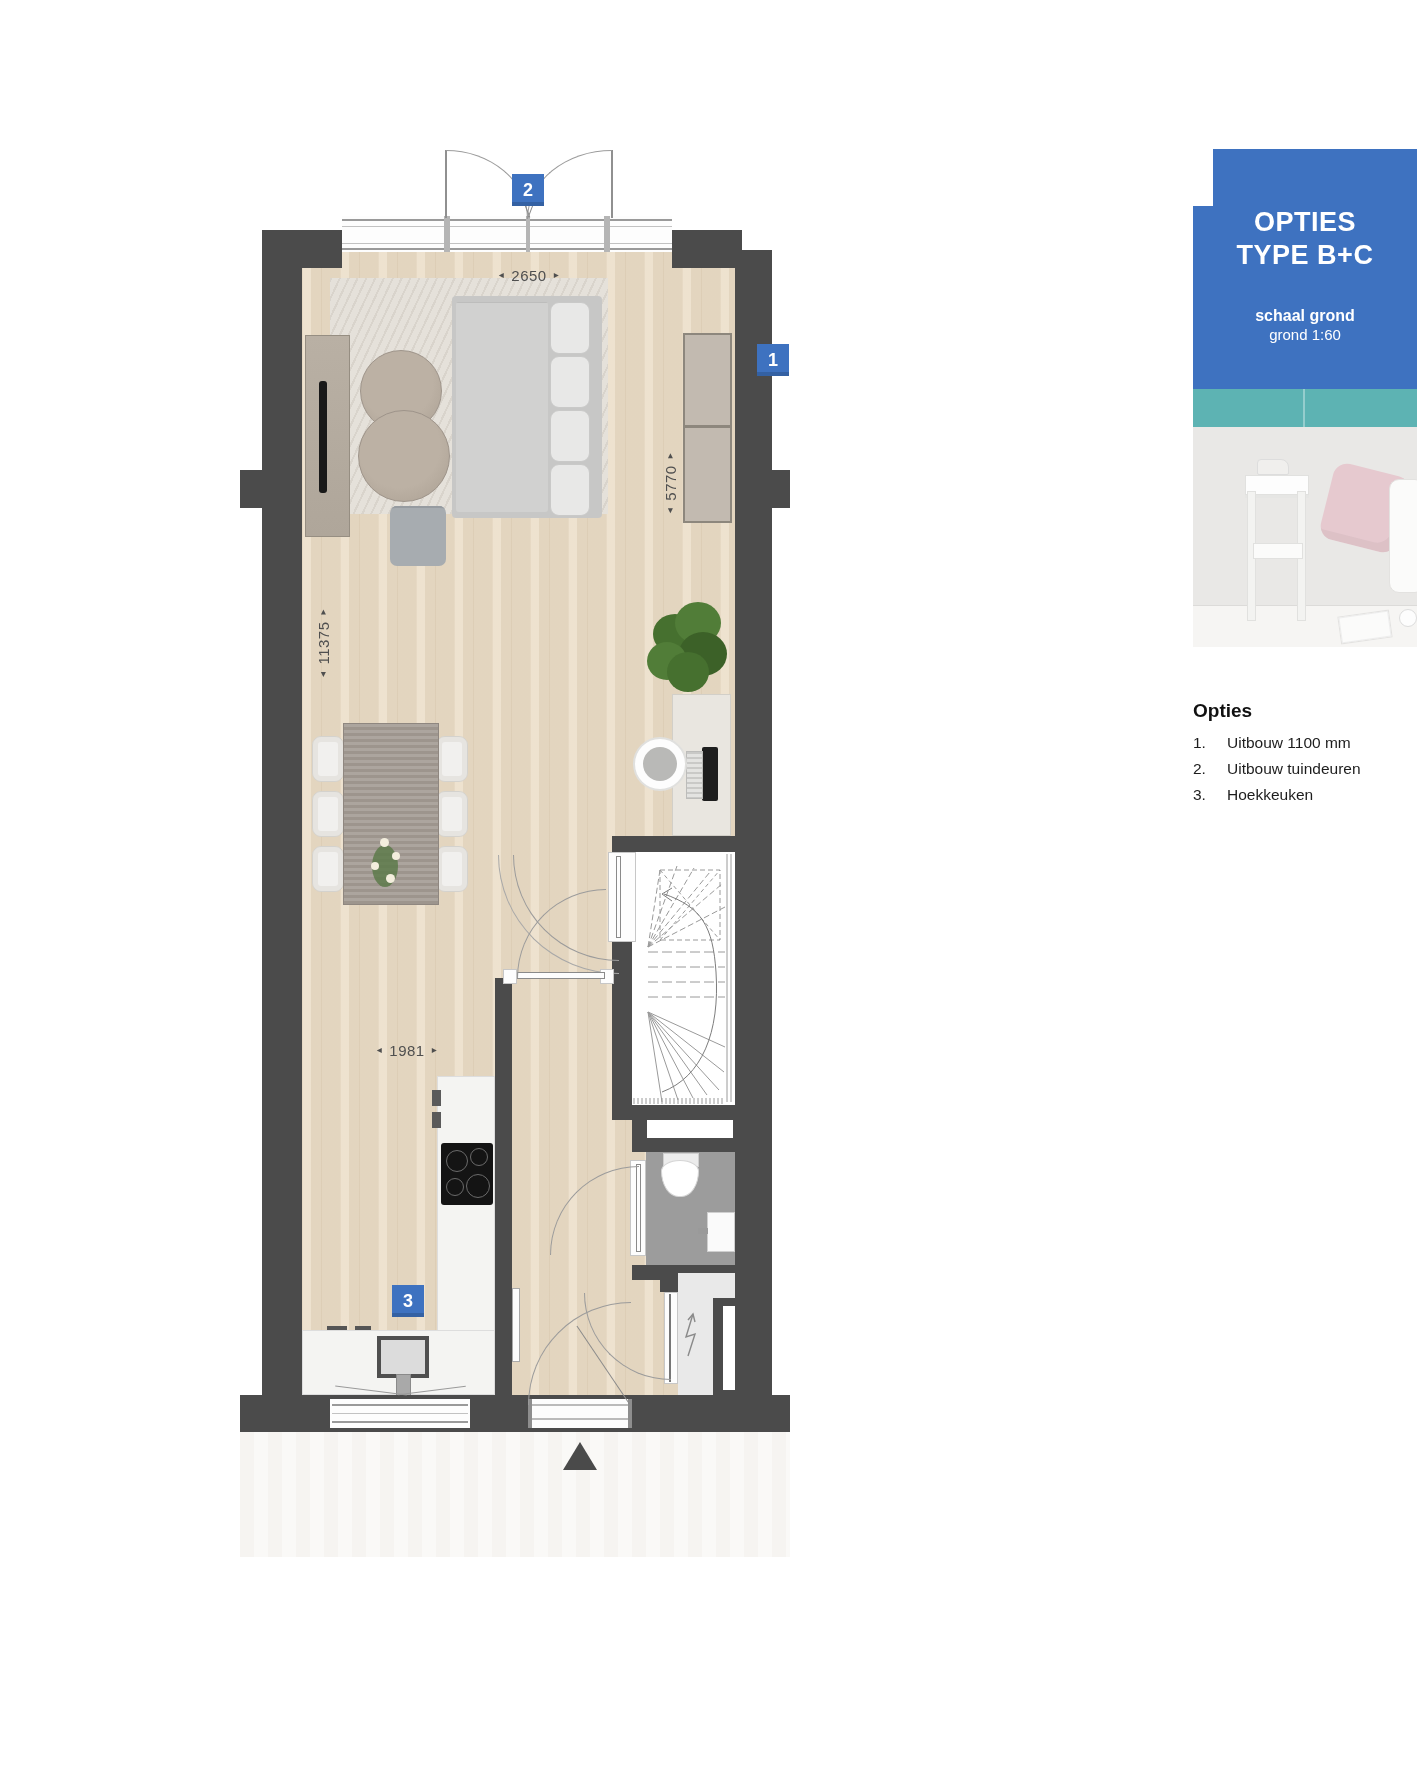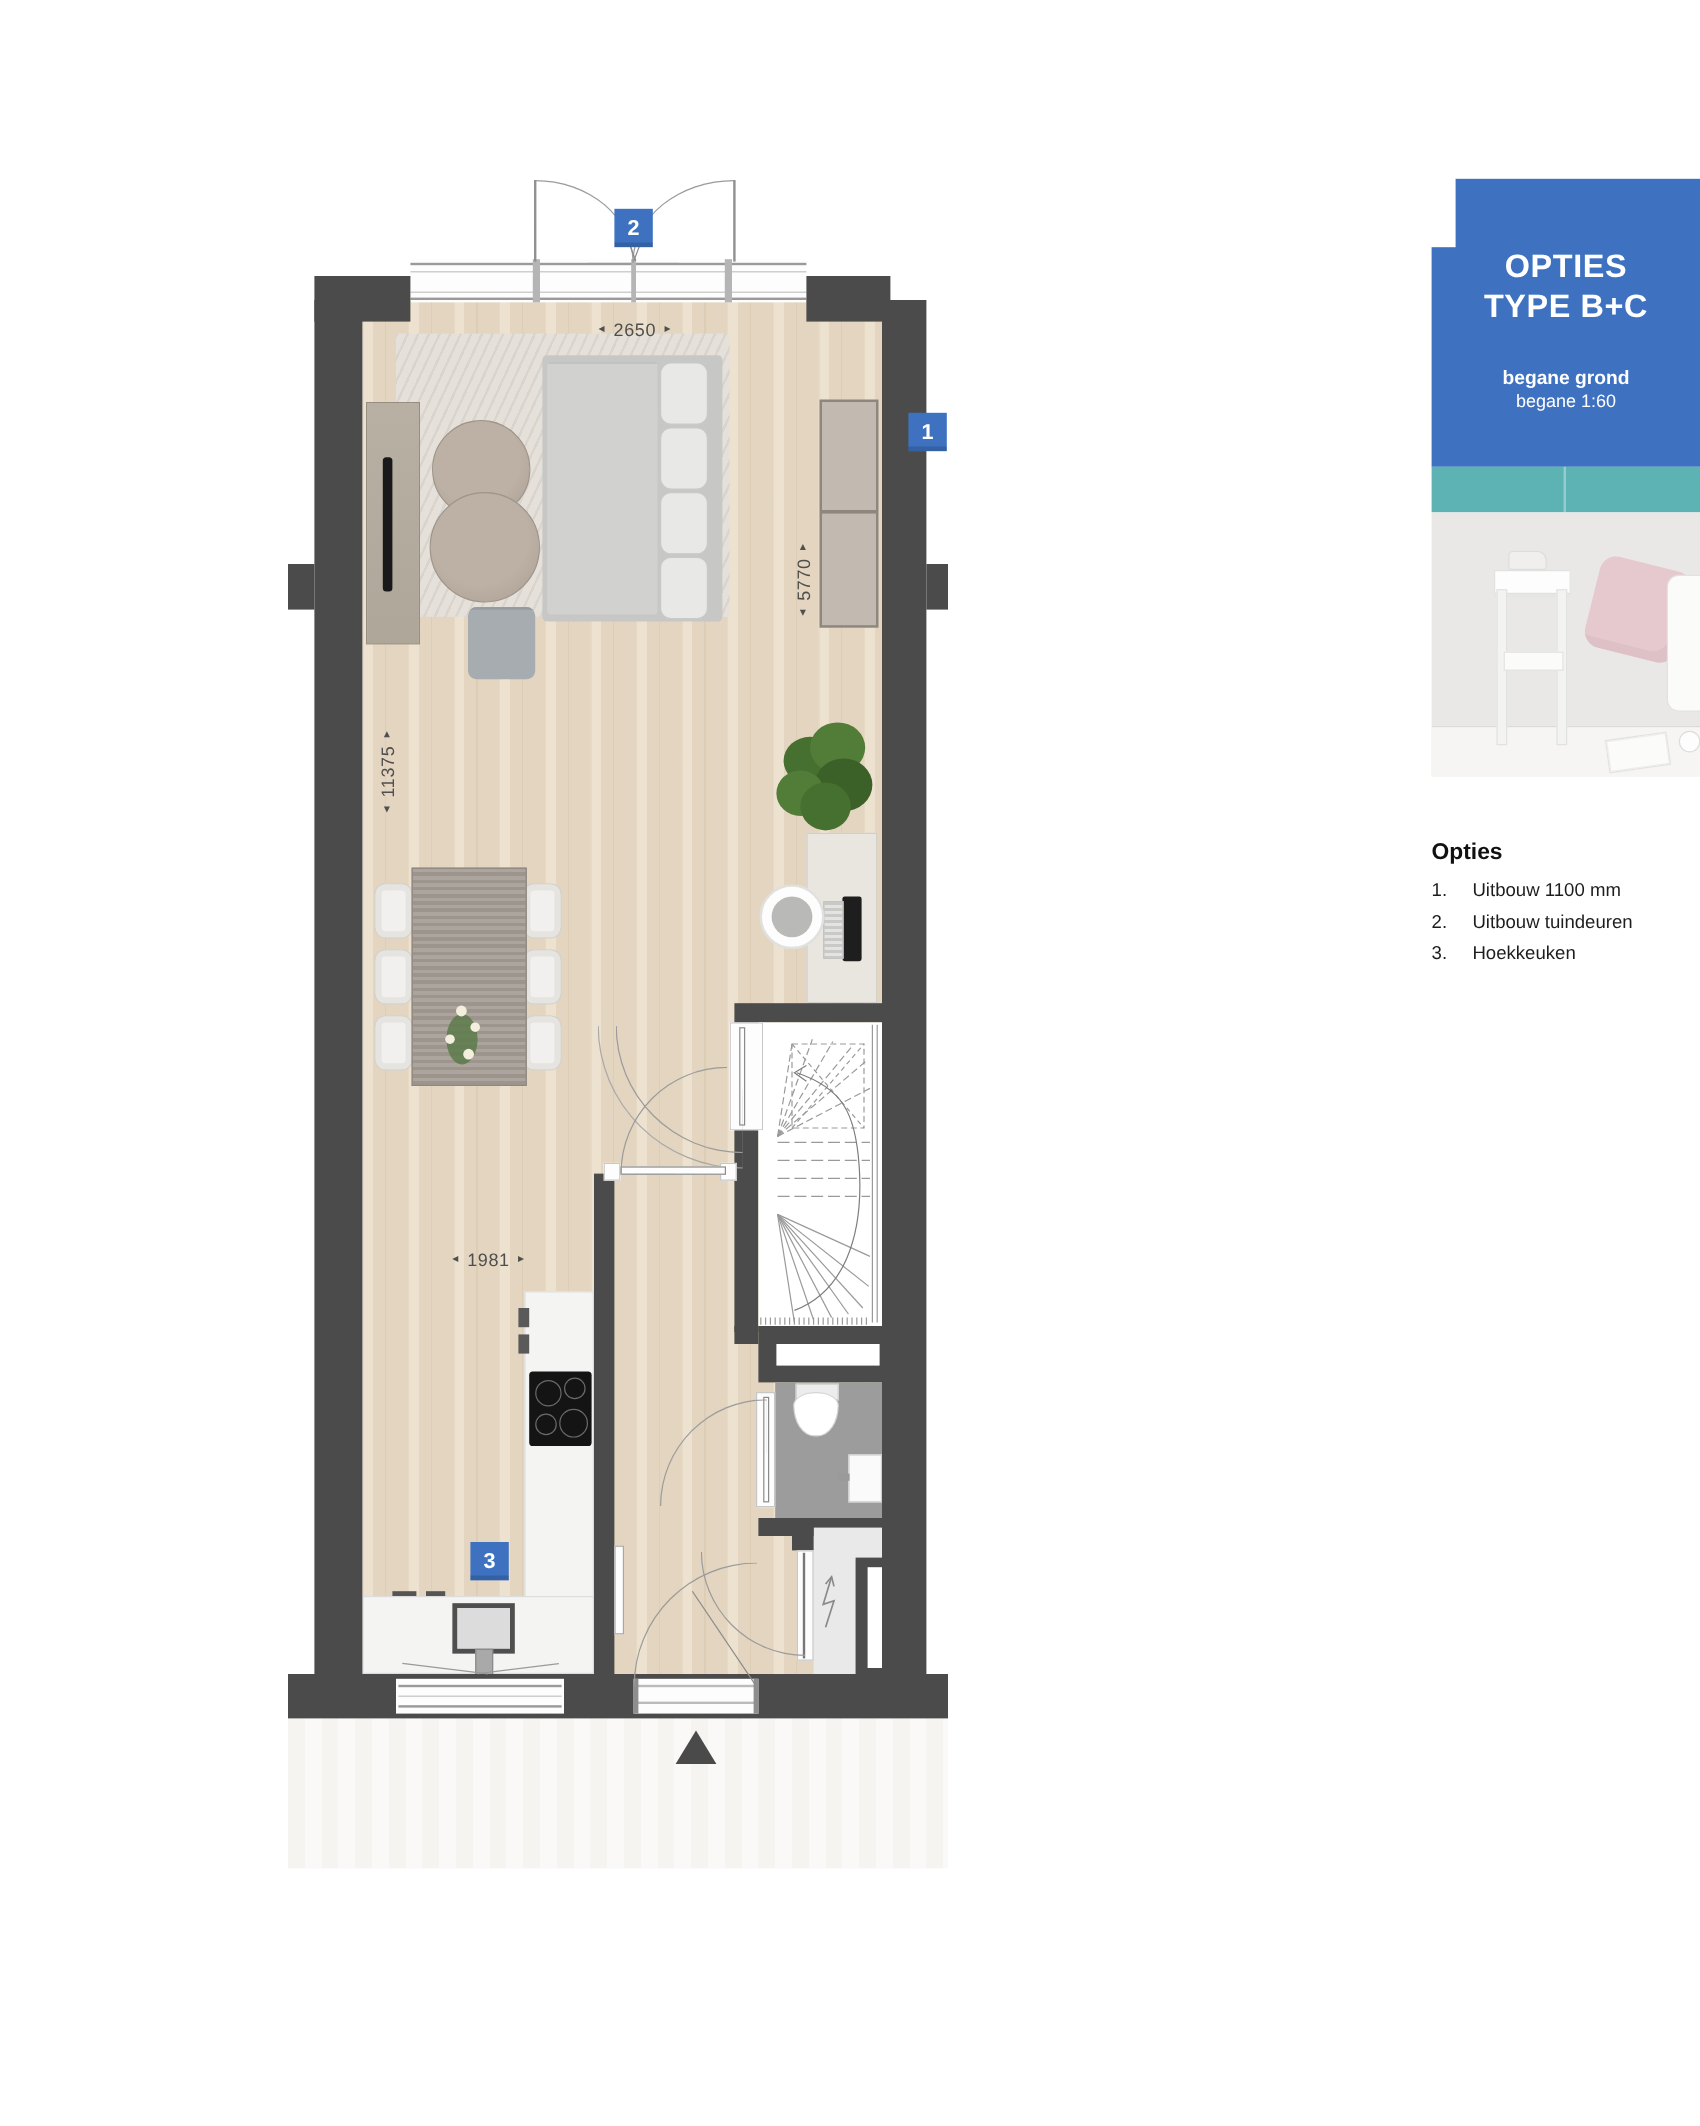--- a/index.html
+++ b/index.html
@@ -248,22 +248,22 @@
   <div class="badge" style="left:757px;top:344px;">1</div>
   <div class="badge" style="left:392px;top:1285px;">3</div>
 
   <div class="abs" style="left:1213px;top:149px;width:204px;height:60px;background:var(--accent-blue,#3e72c0);"></div>
   <div class="abs" style="left:1193px;top:206px;width:224px;height:183px;background:var(--accent-blue,#3e72c0);"></div>
   <div class="panel-title">
     <div>OPTIES</div>
     <div>TYPE B+C</div>
   </div>
   <div class="panel-sub">
-    <div style="font-weight:bold;font-size:16px;">begane grond</div>
-    <div>begane 1:60</div>
+    <div style="font-weight:bold;font-size:16px;">schaal grond</div>
+    <div>grond 1:60</div>
   </div>
   <div class="abs" style="left:1193px;top:389px;width:224px;height:38px;background:var(--teal,#5db3b3);"></div>
   <div class="abs" style="left:1303px;top:389px;width:2px;height:38px;background:rgba(255,255,255,0.35);"></div>
 
   <div class="abs" style="left:1193px;top:427px;width:224px;height:220px;background:#e9e8e6;overflow:hidden;">
     <div class="abs" style="left:0;top:178px;width:224px;height:42px;background:#f6f5f3;border-top:1px solid #dcdbd9;"></div>
     <div class="abs" style="left:133px;top:42px;width:78px;height:78px;background:#e6c9cf;border-radius:14px;transform:rotate(14deg);box-shadow:inset -8px -8px 0 rgba(0,0,0,0.04);"></div>
     <div class="abs" style="left:196px;top:52px;width:34px;height:112px;background:#fbfbfa;border-radius:10px;border:1px solid #e3e2e0;"></div>
     <div class="abs" style="left:52px;top:48px;width:62px;height:18px;background:#fdfdfd;border:1px solid #e1e1df;box-shadow:0 3px 0 #e6e6e4;"></div>
     <div class="abs" style="left:54px;top:64px;width:7px;height:128px;background:#f3f3f1;border:1px solid #e1e1df;"></div>

